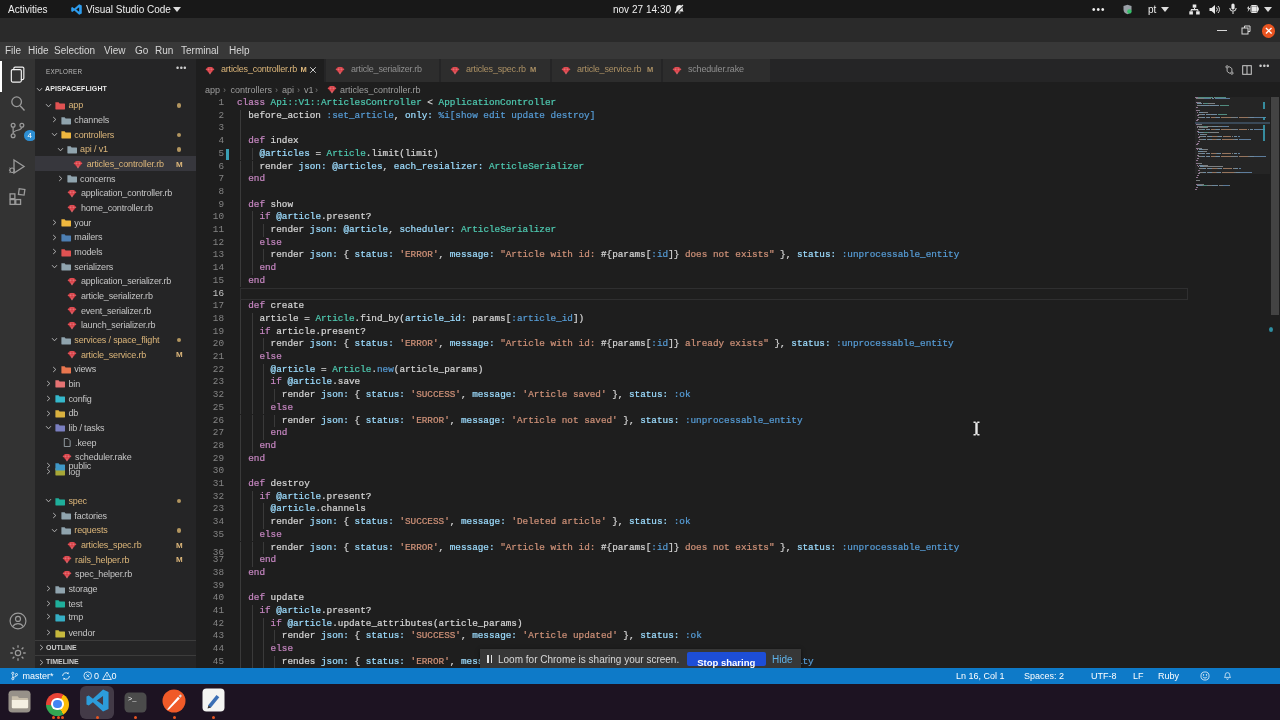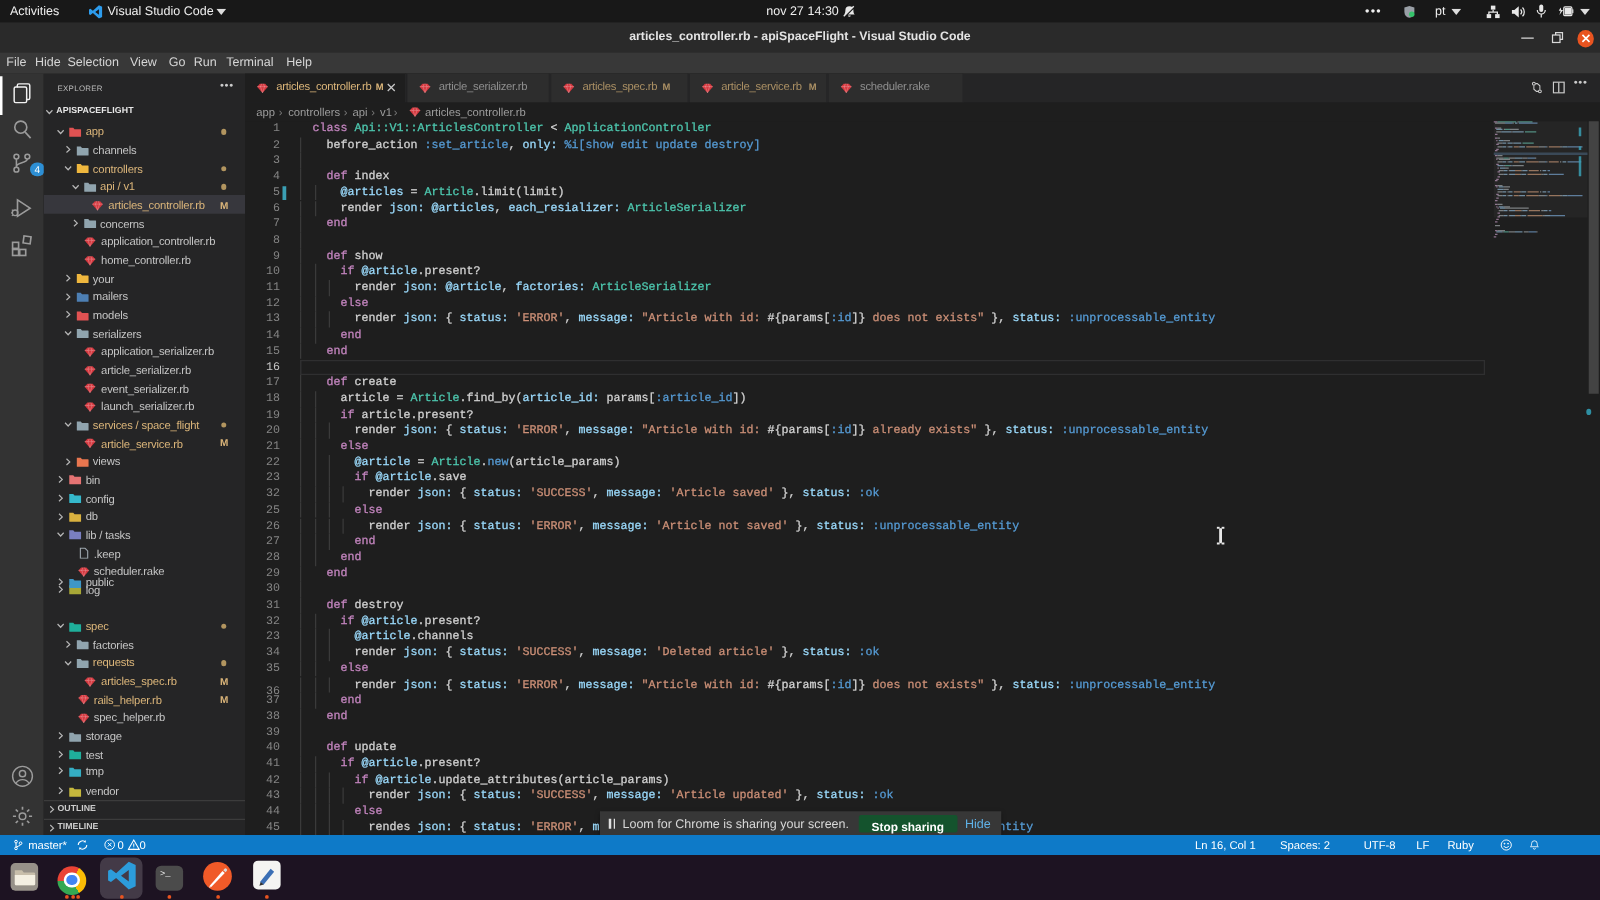--- a/index.html
+++ b/index.html
@@ -22,21 +22,21 @@
 .tico{position:absolute;left:8.5px;top:7px;width:10px;height:9px}
 .tname{position:absolute;left:25px;top:5.8px;font-size:9px;letter-spacing:-0.2px;white-space:nowrap}
 .tm{position:absolute;top:6.5px;font-size:7.5px;font-weight:bold}
 .tx{position:absolute;right:7px;top:7.5px;width:8px;height:8px}
 
 #crumbs{position:absolute;left:196px;top:81.5px;width:1084px;height:15.5px;background:#1e1e1e;font-size:9px;color:#9d9d9d;white-space:nowrap}
 #crumbs span{position:absolute;top:3px}
 
 .num{position:absolute;left:197px;width:27px;text-align:right;font:9.33px "Liberation Mono",monospace;line-height:12.7px;color:#858585}
 .num.cur{color:#c6c6c6}
-.cl{position:absolute;left:250px;font:9.33px "Liberation Mono",monospace;line-height:12.7px;white-space:pre;-webkit-text-stroke:0.22px}
+.cl{position:absolute;left:237px;font:9.33px "Liberation Mono",monospace;line-height:12.7px;white-space:pre;-webkit-text-stroke:0.22px}
 .ig{position:absolute;width:1px;height:12.7px;background:#3a3a3a}
 
 .trow{position:absolute;left:0;width:161px;height:14.66px}
 .trow.sel{background:#37373d}
 .chev{position:absolute;top:3.9px;width:7px;height:7px}
 .chev.exp{transform:rotate(90deg)}
 .ficon{position:absolute;top:3.2px;width:10px;height:9px}
 .tl{position:absolute;top:2.6px;font-size:9px;letter-spacing:-0.15px;white-space:nowrap}
 .dotb{position:absolute;left:142px;top:5.5px;width:4.4px;height:4.4px;border-radius:50%;background:#b2955f}
 .mb{position:absolute;left:141px;top:3.2px;font-size:8px;font-weight:bold;color:#dcb67a}
@@ -97,21 +97,20 @@
       <rect x="5" y="1.5" width="6.5" height="7" rx="1" fill="none" stroke="#e8e8e8"></rect>
       <rect x="11.8" y="3.5" width="1" height="3"></rect>
       <rect x="5.8" y="2.3" width="5" height="5.4" fill="#e8e8e8"></rect>
     </svg>
  <svg class="abs" style="left:1264px;top:7px" width="8" height="5" viewBox="0 0 8 5">
       <path d="M0 0h8L4 5z" fill="#ddd"></path>
     </svg>
 </div>
 
 <div id="titlebar">
- <div id="title">articles_controller.rb - apiSpaceFlight - Visual Studio Code</div>
  <div class="abs" style="left:1217px;top:12px;width:10px;height:1.4px;background:#d8d8d8"></div>
  <svg class="abs" style="left:1241px;top:7px" width="10" height="10" viewBox="0 0 10 10">
       <rect x="1" y="3" width="6" height="6" fill="none" stroke="#d8d8d8"></rect>
       <path d="M3.5 3V1h5.5v5.5h-2" fill="none" stroke="#d8d8d8"></path>
     </svg>
  <div class="abs" style="left:1261.5px;top:6px;width:13.5px;height:13.5px;border-radius:50%;background:#e95420"></div>
  <svg class="abs" style="left:1264.5px;top:9px" width="7.5" height="7.5" viewBox="0 0 8 8">
       <path d="M1 1l6 6M7 1 1 7" stroke="#fff" stroke-width="1.4"></path>
     </svg>
 </div>
@@ -597,21 +596,21 @@
 <div class="num" style="top:185.9px">8</div>
 <div class="ig" style="left:240.3px;top:185.9px"></div>
 <div class="num" style="top:198.6px">9</div>
 <div class="cl" style="top:198.6px"><span style="color:#d4d4d4">  </span><span style="color:#c586c0">def</span><span style="color:#d4d4d4"> show</span></div>
 <div class="ig" style="left:240.3px;top:198.6px"></div>
 <div class="num" style="top:211.3px">10</div>
 <div class="cl" style="top:211.3px"><span style="color:#d4d4d4">    </span><span style="color:#c586c0">if</span><span style="color:#d4d4d4"> </span><span style="color:#9cdcfe">@article</span><span style="color:#d4d4d4">.present?</span></div>
 <div class="ig" style="left:240.3px;top:211.3px"></div>
 <div class="ig" style="left:251.5px;top:211.3px"></div>
 <div class="num" style="top:224.0px">11</div>
-<div class="cl" style="top:224.0px"><span style="color:#d4d4d4">      render </span><span style="color:#9cdcfe">json:</span><span style="color:#d4d4d4"> </span><span style="color:#9cdcfe">@article</span><span style="color:#d4d4d4">, </span><span style="color:#9cdcfe">factories:</span><span style="color:#d4d4d4"> </span><span style="color:#4ec9b0">ArticleSerializer</span></div>
+<div class="cl" style="top:224.0px"><span style="color:#d4d4d4">      render </span><span style="color:#9cdcfe">json:</span><span style="color:#d4d4d4"> </span><span style="color:#9cdcfe">@article</span><span style="color:#d4d4d4">, </span><span style="color:#9cdcfe">scheduler:</span><span style="color:#d4d4d4"> </span><span style="color:#4ec9b0">ArticleSerializer</span></div>
 <div class="ig" style="left:240.3px;top:224.0px"></div>
 <div class="ig" style="left:251.5px;top:224.0px"></div>
 <div class="ig" style="left:262.7px;top:224.0px"></div>
 <div class="num" style="top:236.7px">12</div>
 <div class="cl" style="top:236.7px"><span style="color:#d4d4d4">    </span><span style="color:#c586c0">else</span></div>
 <div class="ig" style="left:240.3px;top:236.7px"></div>
 <div class="ig" style="left:251.5px;top:236.7px"></div>
 <div class="num" style="top:249.4px">13</div>
 <div class="cl" style="top:249.4px"><span style="color:#d4d4d4">      render </span><span style="color:#9cdcfe">json:</span><span style="color:#d4d4d4"> { </span><span style="color:#9cdcfe">status:</span><span style="color:#d4d4d4"> </span><span style="color:#ce9178">'ERROR'</span><span style="color:#d4d4d4">, </span><span style="color:#9cdcfe">message:</span><span style="color:#d4d4d4"> </span><span style="color:#ce9178">"Article with id: </span><span style="color:#d4d4d4">#{params[</span><span style="color:#569cd6">:id</span><span style="color:#d4d4d4">]}</span><span style="color:#ce9178"> does not exists"</span><span style="color:#d4d4d4"> }, </span><span style="color:#9cdcfe">status:</span><span style="color:#d4d4d4"> </span><span style="color:#569cd6">:unprocessable_entity</span></div>
 <div class="ig" style="left:240.3px;top:249.4px"></div>
@@ -961,21 +960,21 @@
 
 <svg class="abs" style="left:972px;top:420.5px" width="9" height="15" viewBox="0 0 9 15">
     <path d="M1.5 1.2h2.2M5.3 1.2h2.2M4.5 1.5v12M1.5 13.8h2.2M5.3 13.8h2.2" stroke="#e8e8e8" stroke-width="1.5"></path>
     <path d="M4.5 2v11" stroke="#e8e8e8" stroke-width="2.2"></path>
   </svg>
 
 <div id="toast">
  <div class="abs" style="left:7px;top:6px;width:1.8px;height:8px;background:#e0e0e0"></div>
  <div class="abs" style="left:10.5px;top:6px;width:1.8px;height:8px;background:#e0e0e0"></div>
  <span class="abs" style="left:18px;top:4.5px;font-size:10px;color:#d8d8d8">Loom for Chrome is sharing your screen.</span>
- <div class="abs" style="left:207px;top:2.5px;width:78.5px;height:14.5px;background:#14532d;border-radius:2px;text-align:center"><span style="font-size:9.5px;font-weight:bold;color:#fff;line-height:14.5px">Stop sharing</span></div>
+ <div class="abs" style="left:207px;top:2.5px;width:78.5px;height:14.5px;background:#1d4ed8;border-radius:2px;text-align:center"><span style="font-size:9.5px;font-weight:bold;color:#fff;line-height:14.5px">Stop sharing</span></div>
  <span class="abs" style="left:292px;top:4.5px;font-size:10px;color:#5fb2e8">Hide</span>
 </div>
 
 <div id="status">
  <svg class="abs" style="left:10px;top:3px" width="9" height="10" viewBox="0 0 16 16" fill="none" stroke="#fff" stroke-width="1.4">
       <circle cx="5" cy="3.2" r="1.9"></circle>
       <circle cx="5" cy="12.8" r="1.9"></circle>
       <circle cx="11.5" cy="5.5" r="1.9"></circle>
       <path d="M5 5.1v5.8M11.5 7.4c0 2.5-6.5 2-6.5 4.5"></path>
     </svg>

